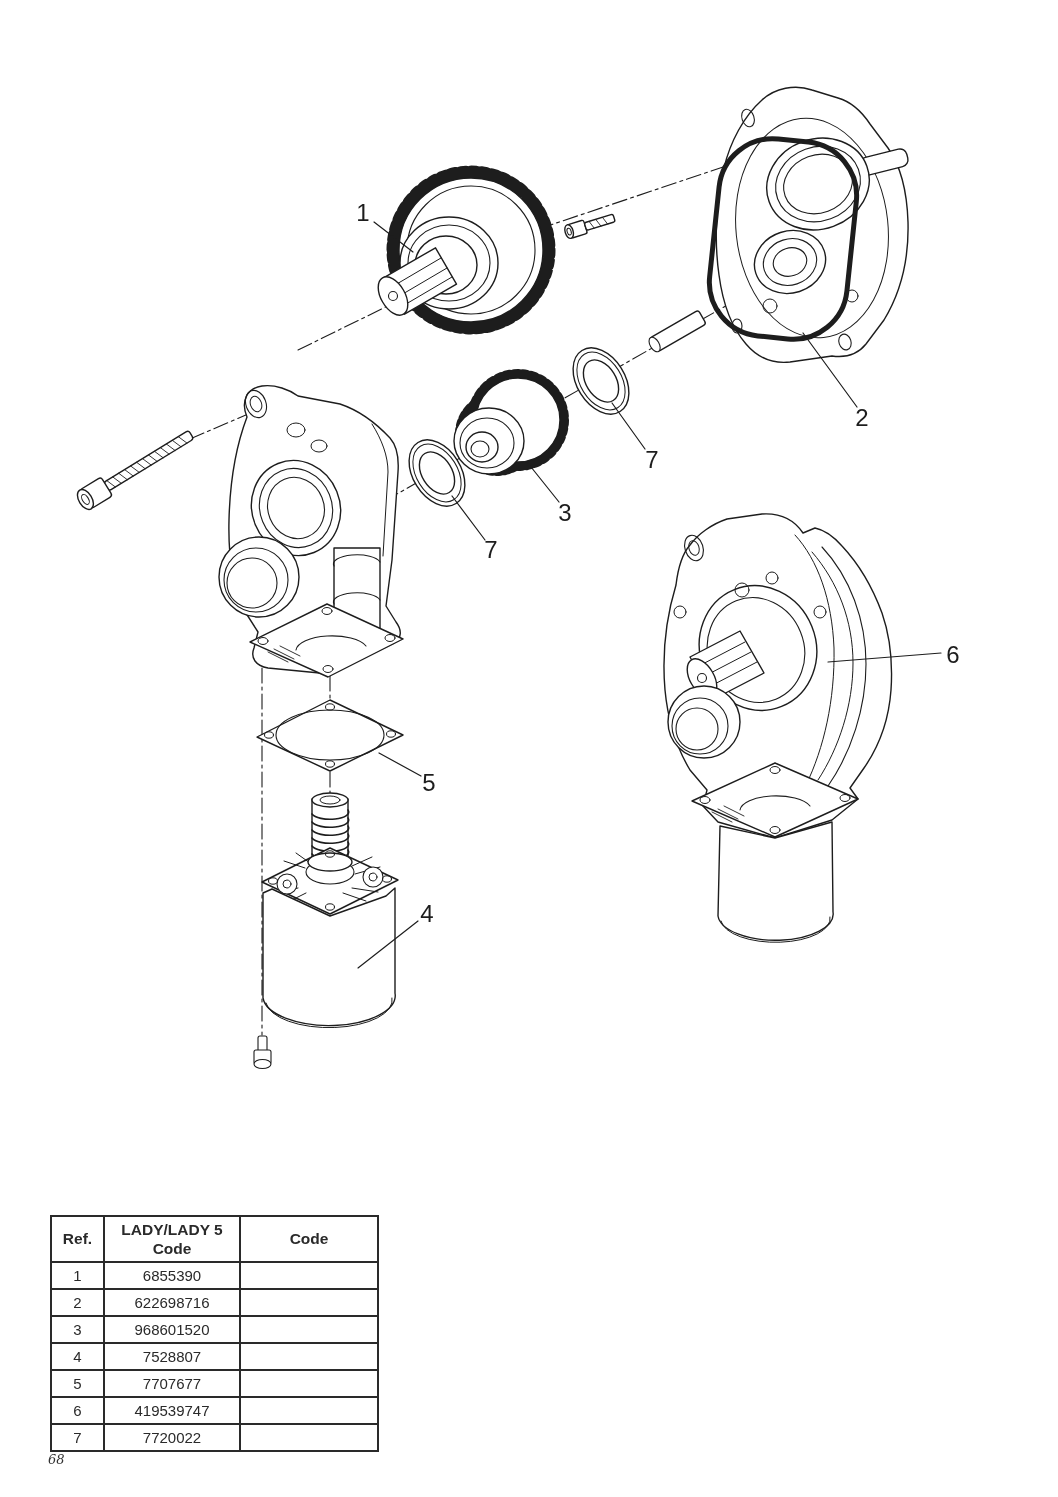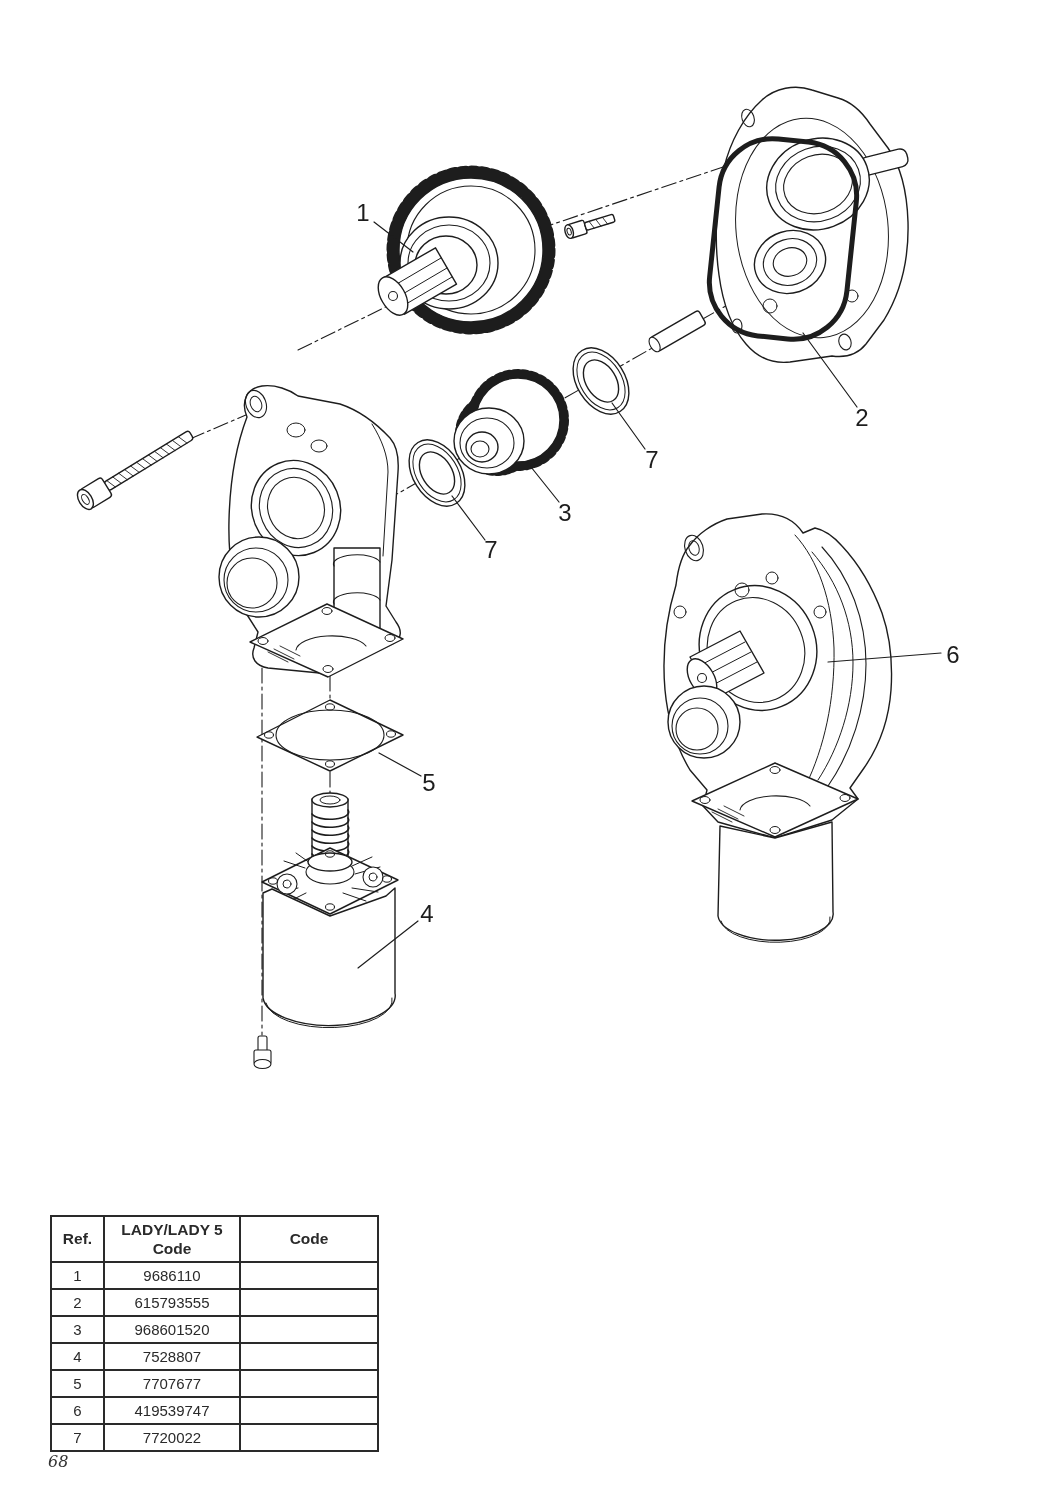--- a/index.html
+++ b/index.html
@@ -44,21 +44,21 @@
     height:44px;
     line-height:1.25;
   }
   .col-ref{width:53px;}
   .col-code{width:136px;}
   .col-note{width:138px;}
   .page-number{
     position:absolute;left:48px;top:1452px;
     font-family:"DejaVu Serif", serif;
     font-style:italic;
-    font-size:16px;
+    font-size:13px;
     color:#333;
   }
 </style>
 </head>
 <body>
 
 <div class="page">
 
   <svg class="diagram" viewBox="0 0 1058 1180" fill="none" stroke="#1d1d1d" stroke-width="1.4" stroke-linecap="round" stroke-linejoin="round">
 
@@ -346,26 +346,26 @@
         <th>
           <div>LADY/LADY 5</div>
           <div>Code</div>
         </th>
         <th>Code</th>
       </tr>
     </thead>
     <tbody>
       <tr>
         <td>1</td>
-        <td>9686110</td>
+        <td>6855390</td>
         <td></td>
       </tr>
       <tr>
         <td>2</td>
-        <td>615793555</td>
+        <td>622698716</td>
         <td></td>
       </tr>
       <tr>
         <td>3</td>
         <td>968601520</td>
         <td></td>
       </tr>
       <tr>
         <td>4</td>
         <td>7528807</td>

